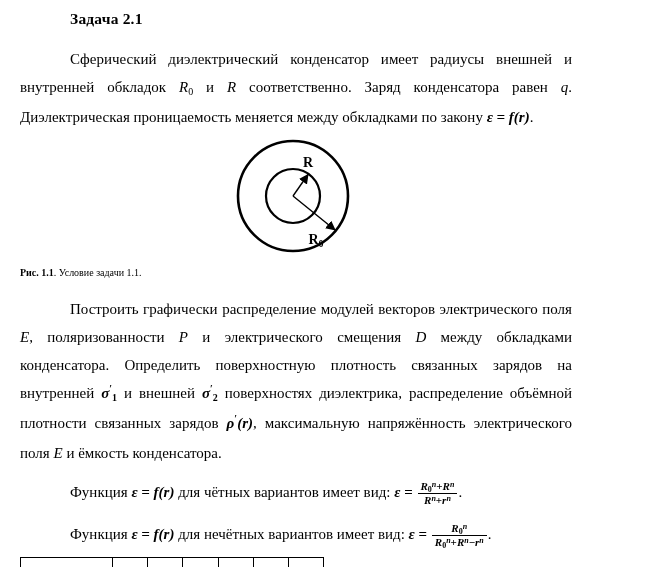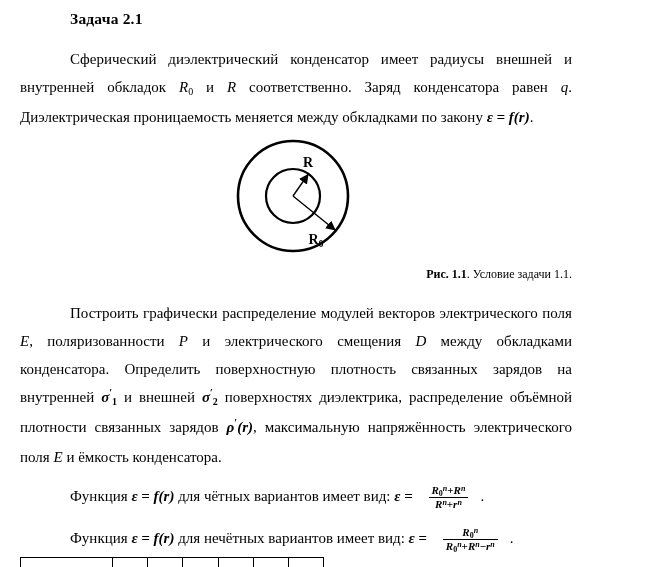--- a/index.html
+++ b/index.html
@@ -14,28 +14,28 @@
     font-size:15px; line-height:28px; text-align:justify; text-indent:50px;
     margin-top:17px;
   }
   .para2 { }
   .rt-i { font-style:italic; }
   .rt-b { font-weight:bold; }
   .rt-sub { font-size:10px; position:relative; top:3px; }
   .rt-sup { font-size:10px; position:relative; top:-6px; }
   .figure { margin-top:6px; text-align:center; height:122px; }
   svg text { font-family:"Liberation Serif", serif; }
-  .caption { text-align:right; font-size:12px; margin-top:8px; }
+  .caption { text-align:left; font-size:10px; margin-top:8px; }
   .formula-line {
     font-size:15px; margin-left:50px; margin-top:8px; line-height:34px;
     white-space:nowrap;
   }
   .frac {
     display:inline-block; vertical-align:middle; text-align:center;
-    font-size:11px; font-weight:bold; line-height:1.15; margin:0 12px;
+    font-size:11px; font-weight:bold; line-height:1.15; margin:0 1px;
   }
   .frac .num { display:block; border-bottom:1.2px solid #000; padding:0 3px; }
   .frac .den { display:block; padding:0 3px;font-family:Liberation Serif, serif; }
   .frac .rt-sup { font-size:8px; top:-3px; }
   .frac .rt-sub { font-size:8px; top:2px; }
   .table-caption { font-size:12.5px; margin-top:12px; }
   .table-fragment {
     position:absolute; left:20px; bottom:-3px; width:304px; height:13px;
     border:1.5px solid #000; border-bottom:none; display:flex; background:#fff;
   }

